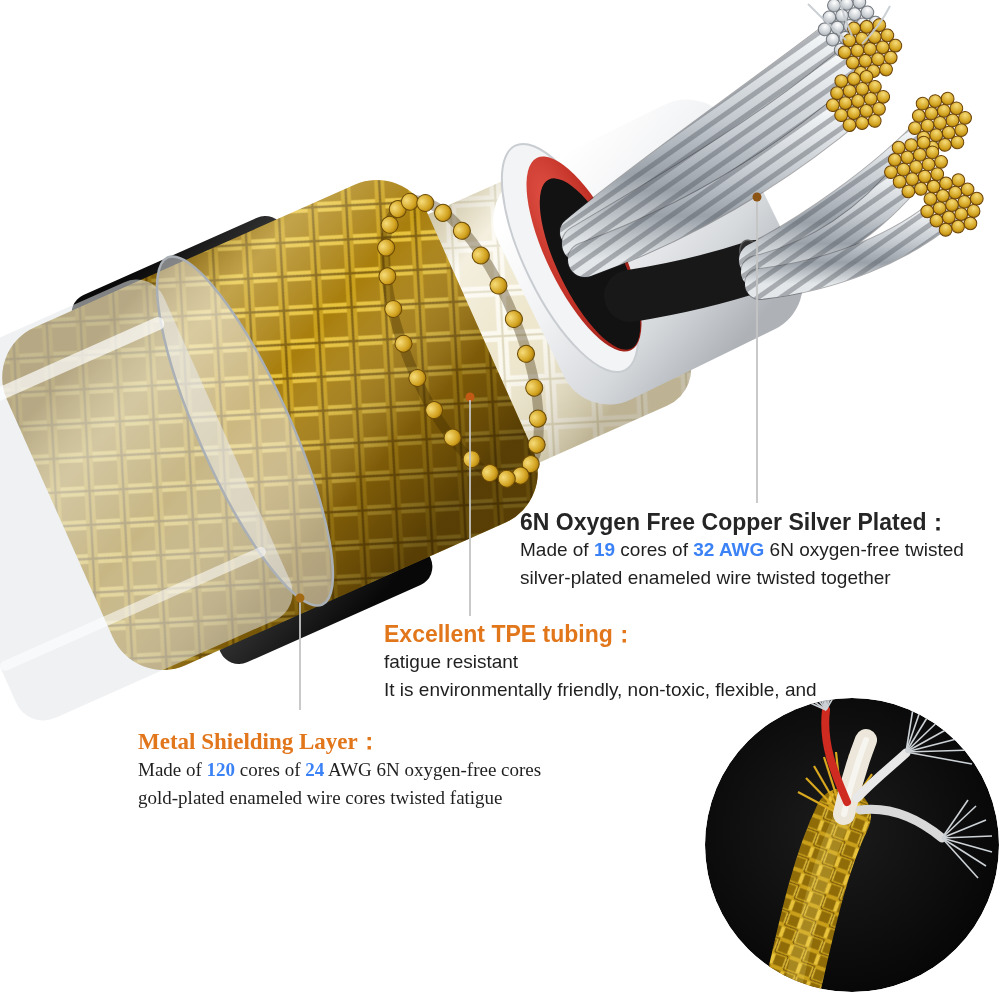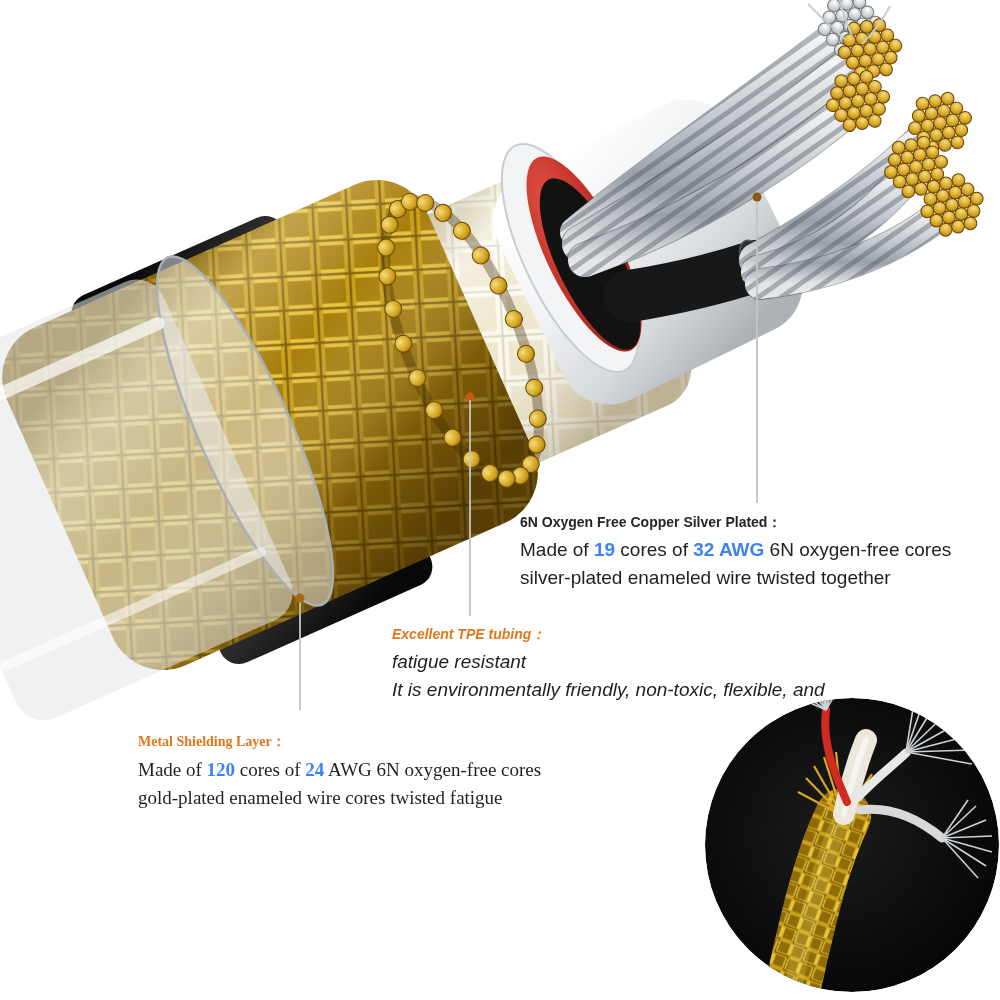--- a/index.html
+++ b/index.html
@@ -1,21 +1,21 @@
 <!DOCTYPE html>
 <html><head>
 <meta charset="utf-8">
 <style>
   * { margin:0; padding:0; box-sizing:border-box; }
   html,body { width:1000px; height:1000px; }
   body { background:#ffffff; font-family:"Liberation Sans", sans-serif; position:relative; overflow:hidden; }
   .stage { position:absolute; left:0; top:0; width:1000px; height:1000px; }
   svg.illustration { position:absolute; left:0; top:0; }
   .annot { position:absolute; font-size:19px; line-height:28px; color:#1f1f1f; }
-  .annot-title { font-weight:700; font-size:14px; line-height:28px; }
+  .annot-title { font-weight:700; font-size:23px; line-height:28px; }
   .t-dark { color:#252525; }
   .t-orange { color:#e2761b; }
   .hl { color:#3b82f6; font-weight:700; }
 </style>
 </head>
 <body>
 
 <div class="stage">
 
 <svg class="illustration" width="1000" height="1000" viewBox="0 0 1000 1000">
@@ -304,25 +304,25 @@
       <path d="M 942,838 L 992,852"></path>
           <path d="M 942,838 L 986,866"></path>
           <path d="M 942,838 L 968,800"></path>
       <path d="M 942,838 L 978,878"></path>
     </g>
   </g>
 </svg>
 
 <div class="annot" style="left:520px; top:508px; width:478px;">
   <div class="annot-title t-dark">6N Oxygen Free Copper Silver Plated：</div>
-  <div class="annot-line"><span>Made of </span><span class="hl">19</span><span> cores of </span><span class="hl">32 AWG</span><span> 6N oxygen-free cores</span></div>
+  <div class="annot-line"><span>Made of </span><span class="hl">19</span><span> cores of </span><span class="hl">32 AWG</span><span> 6N oxygen-free twisted</span></div>
   <div class="annot-line"><span>silver-plated enameled wire twisted together</span></div>
 </div>
 
-<div class="annot" style="left:392px; top:620px; width:500px;font-style:italic;">
+<div class="annot" style="left:384px; top:620px; width:500px;">
   <div class="annot-title t-orange">Excellent TPE tubing：</div>
   <div class="annot-line"><span>fatigue resistant</span></div>
   <div class="annot-line"><span>It is environmentally friendly, non-toxic, flexible, and</span></div>
 </div>
 
 <div class="annot" style="left:138px; top:728px; width:500px;font-family:Liberation Serif, serif;">
   <div class="annot-title t-orange">Metal Shielding Layer：</div>
   <div class="annot-line"><span>Made of </span><span class="hl">120</span><span> cores of </span><span class="hl">24</span><span> AWG 6N oxygen-free cores</span></div>
   <div class="annot-line"><span>gold-plated enameled wire cores twisted fatigue</span></div>
 </div>

